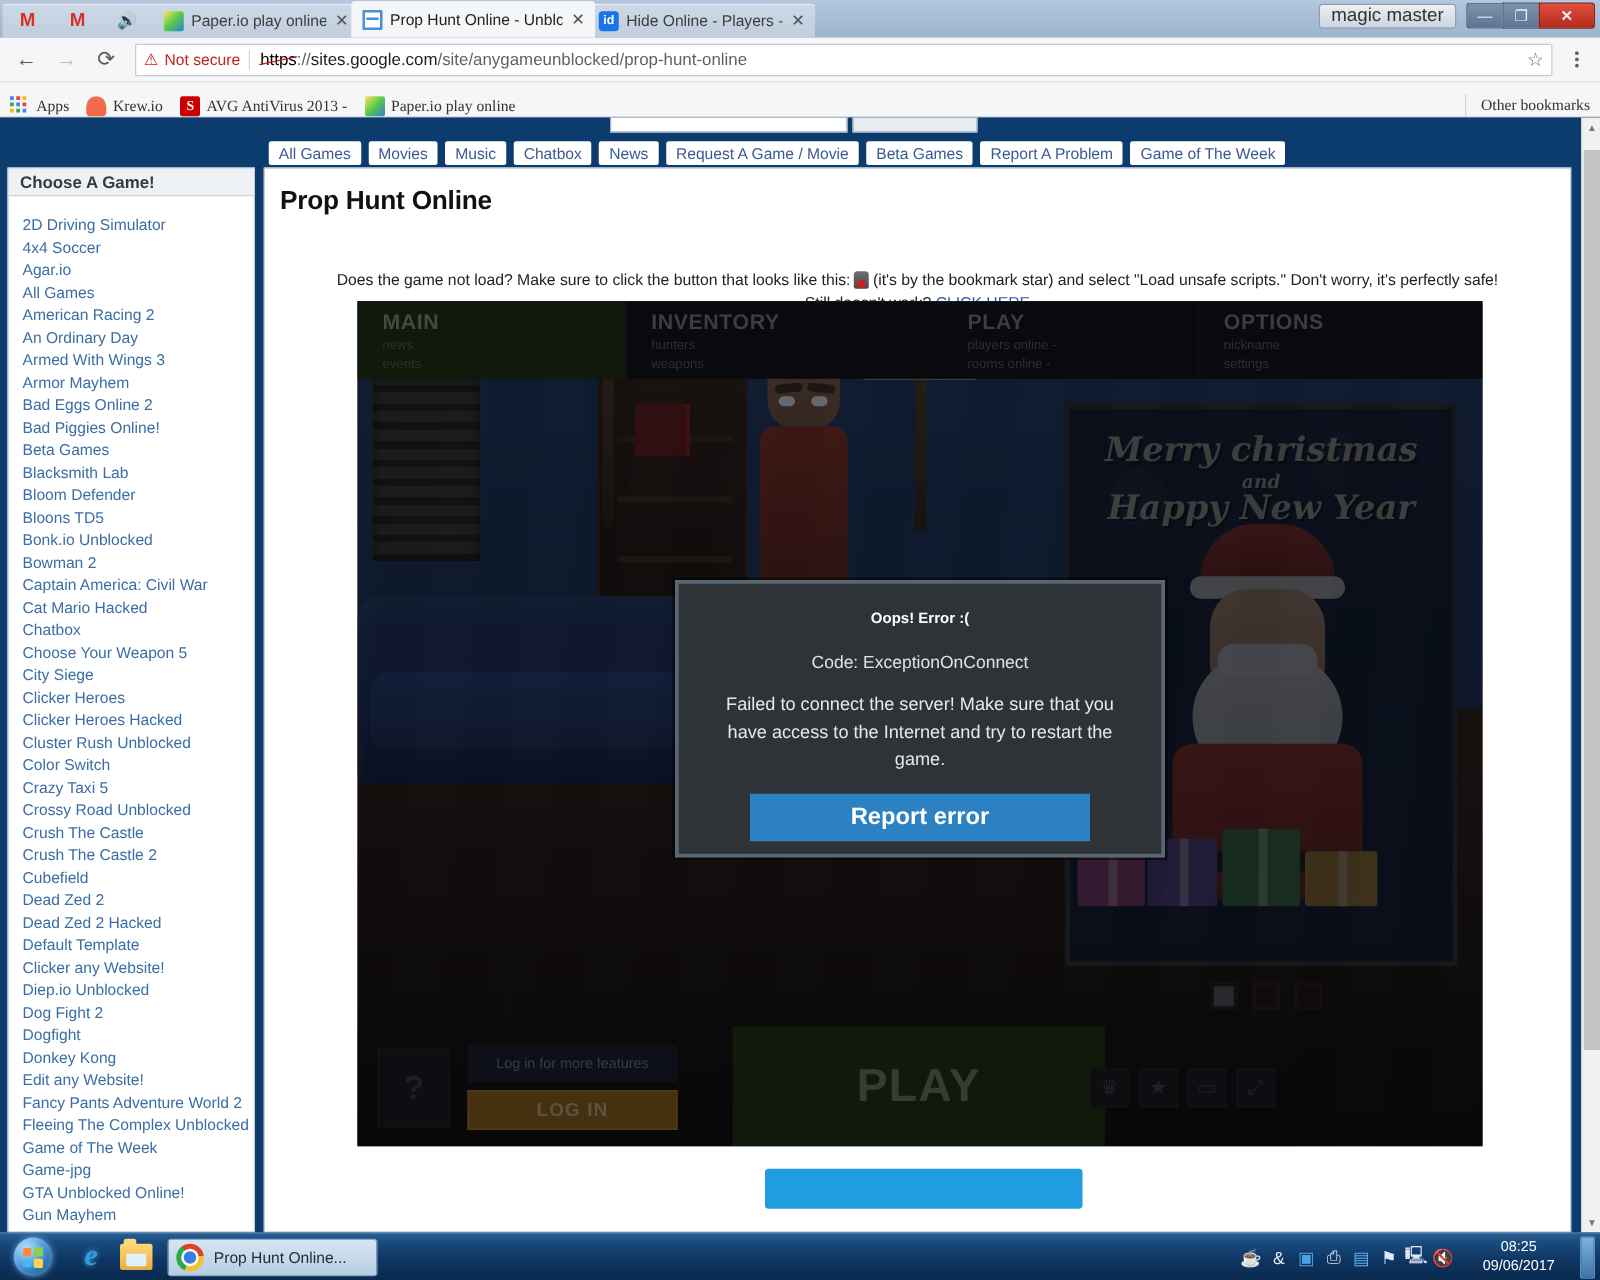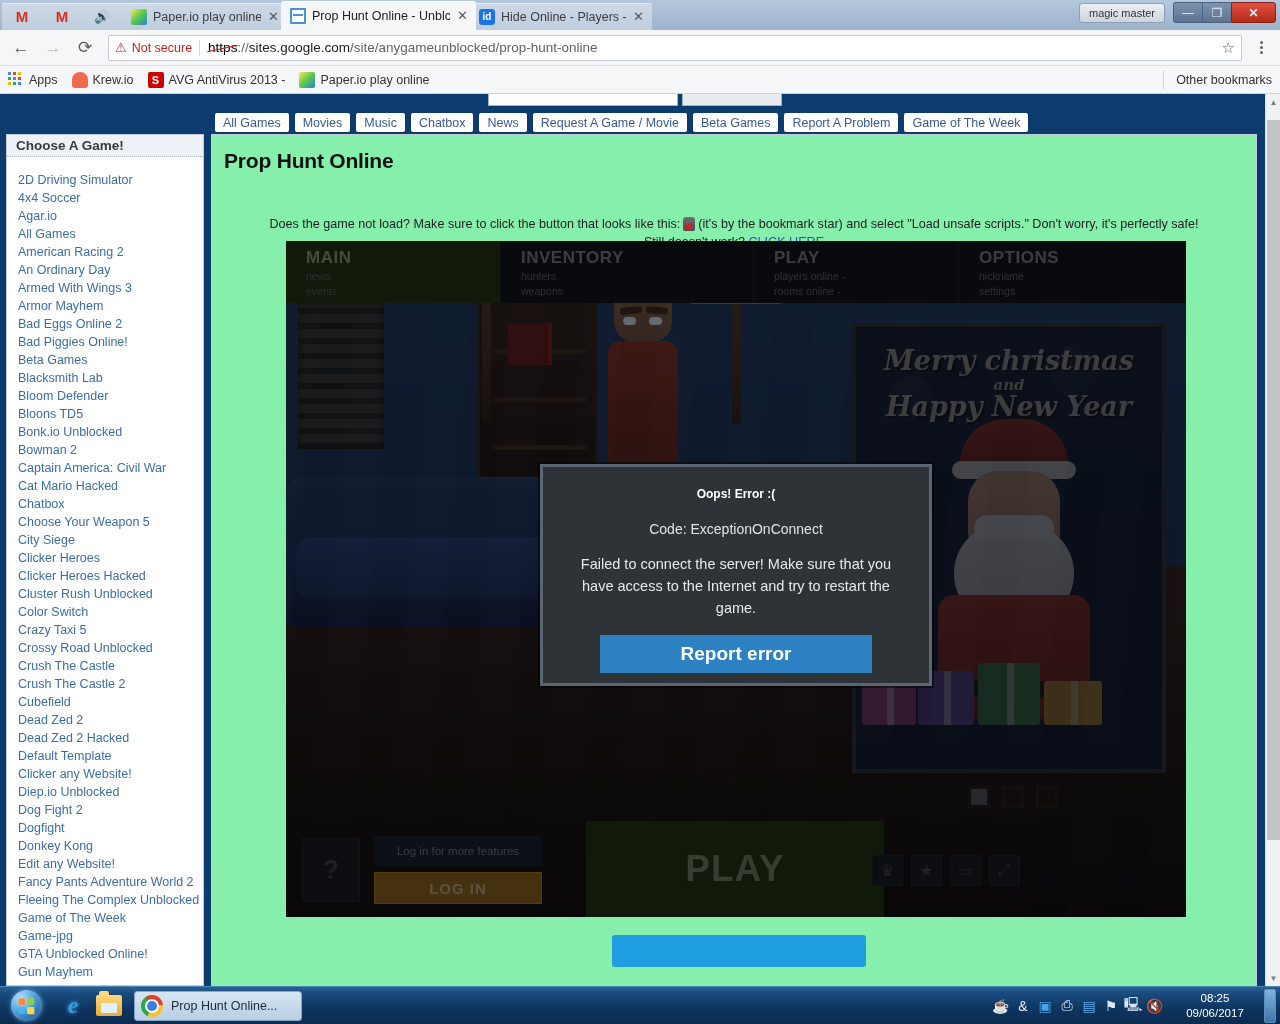--- a/index.html
+++ b/index.html
@@ -67,21 +67,21 @@
   .fav-speaker { color:#444; font-size: 13px; line-height:16px;}
   .fav-paperio { background: linear-gradient(135deg,#ffe45c 0%,#56c94b 50%,#2f7fd6 100%); border-radius:2px;}
   .fav-sites { background:#fff; border:2px solid #4a90d9; border-radius:1px;}
   .fav-sites::after{content:"";position:absolute;left:1px;top:4px;right:1px;height:2px;background:#4a90d9;}
   .fav-id { background:#1a73e8; border-radius:3px; color:#fff; font-size:10px; font-weight:bold; text-align:center; line-height:16px;}
 
   
   #wincontrols { position: absolute; right: 4px; top: 2px; display: flex; align-items: center; gap: 0; z-index: 20;}
   .magicbtn {
     height: 20px; padding: 0 9px; margin-right: 8px;
-    font-size: 11px; color:#333;
+    font-size: 15px; color:#333;
     background: linear-gradient(180deg,#eceff3 0%, #ccd4de 100%);
     border: 1px solid #8ea0b4; border-radius: 3px;
     display:flex; align-items:center;
   }
   .wbtn {
     width: 29px; height: 21px;
     display: flex; align-items: center; justify-content: center;
     font-size: 12px; color: #e9eef5;
     background: linear-gradient(180deg,#7d93ad 0%,#5c7492 100%);
     border: 1px solid #4b6181;
@@ -124,23 +124,23 @@
     height:1px; background:#c5221f; transform: rotate(-12deg);
   }
   #urltext .host { color:#202124; }
   #star { margin-left:auto; font-size: 15px; color:#5f6368; }
   #kebab { width:22px; display:flex; flex-direction:column; align-items:center; justify-content:center; gap:2px; margin-left:4px;}
   #kebab i { width:3px;height:3px;border-radius:50%;background:#5f6368; display:block;}
 
   
   #bookmarks {
     height: 28px; background:#f4f6f8;
-    display:flex; align-items:center; padding: 0 8px;
+    display:flex; align-items:flex-end; padding: 0 8px;
     border-bottom: 1px solid #cfd3d7;
-    font-size: 12.5px; color:#333;
+    font-size: 12.5px; color:#333;font-family:Liberation Serif, serif;
   }
   .bm { display:flex; align-items:center; margin-right: 14px; white-space:nowrap;}
   .bm .bmicon { width:16px;height:16px;margin-right:5px; flex:0 0 16px; position:relative;}
   .apps-grid { display:grid; grid-template-columns: repeat(3,3px); grid-template-rows: repeat(3,3px); gap:2px; width:13px;}
   .apps-grid i{ width:3px;height:3px;display:block;}
   .ic-krew{ background:#f16a4b; border-radius:50% 50% 20% 20%; }
   .ic-avg{ background:#cc0000; color:#fff;font-size:11px;font-weight:bold;text-align:center;line-height:16px;border-radius:2px;}
   .ic-paperio{ background: linear-gradient(135deg,#ffe45c 0%,#56c94b 50%,#2f7fd6 100%); border-radius:2px;}
   .ic-folder{ background:#f2c14b; border-radius:2px; border-top-left-radius:0;}
   #otherbm { margin-left:auto; display:flex; align-items:center; }
@@ -192,21 +192,21 @@
   #sidebar-list { padding: 14px 0 0 11px; }
   .side-link {
     display:block; font-size:12.5px; color:#3b6ea5;
     line-height:18px; white-space:nowrap;
     font-family:"Liberation Sans",sans-serif;
   }
 
   
   #content {
     position:absolute; left:211px; top:-3px; width:1046px; height:852px;
-    background:#86efac; border:1px solid #c3ccd6;
+    background:#ffffff; border:1px solid #c3ccd6;
     overflow:hidden;
   }
   #page-title {
     font-size:21px; font-weight:bold; color:#111; padding: 14px 0 0 12px;
     letter-spacing:-0.2px;
   }
   #instructions {
     margin-top: 42px; text-align:center; font-size:12.6px; color:#222;
     line-height:18px; padding: 0 14px;
   }

